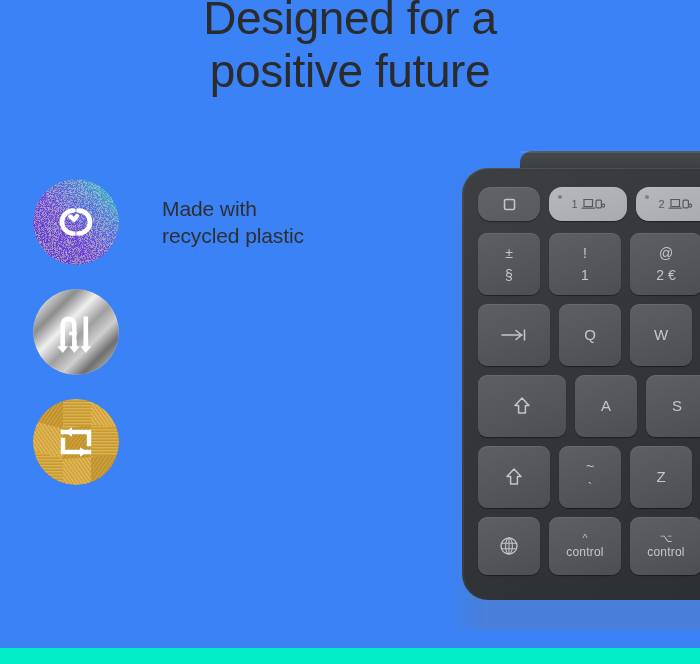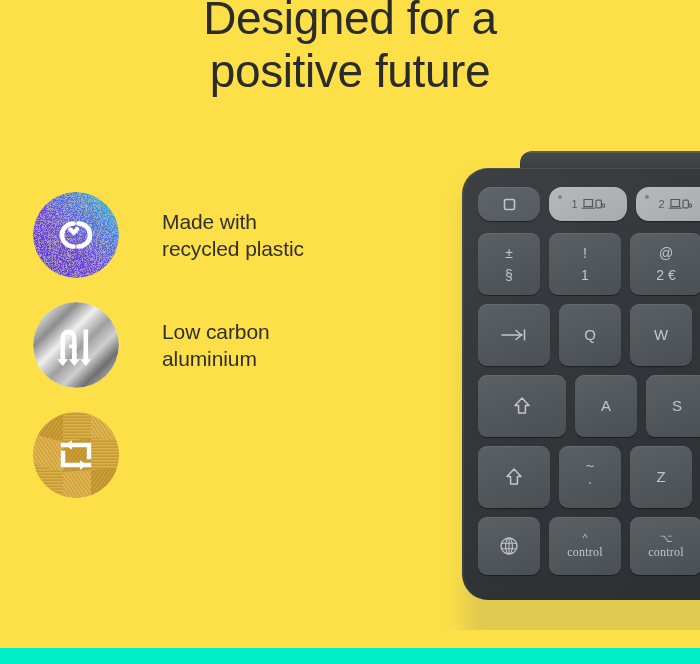--- a/index.html
+++ b/index.html
@@ -11,21 +11,21 @@
     height: 664px;
     overflow: hidden;
     background: #ececec;
     font-family: "Liberation Sans", sans-serif;
     position: relative;
   }
 
   #page {
     position: absolute;
     inset: 0;
-    background: #fde047;
+    background: #3b82f6;
     overflow: hidden;
   }
 
   
   .headline {
     position: absolute;
     left: 0;
     top: -8px;
     width: 700px;
     text-align: center;
@@ -34,21 +34,21 @@
     line-height: 53px;
     letter-spacing: -0.4px;
     font-weight: 400;
     white-space: pre-line;
   }
 
   
   .features {
     position: absolute;
     left: 30px;
-    top: 190px;
+    top: 177px;
     width: 400px;
   }
   .feature-row {
     position: relative;
     height: 110px;
   }
   .feature-badge {
     position: absolute;
     left: 3px;
     top: 2px;
@@ -152,21 +152,20 @@
   }
   .key .glyph-top {
     font-size: 11px;
     line-height: 1;
     margin-bottom: 1px;
     color: #b9bdc0;
   }
   .key .word {
     font-size: 12px;
     letter-spacing: 0.2px;
-    font-family: Liberation Serif, serif;
   }
   .key .stack {
     display: flex;
     flex-direction: column;
     align-items: center;
     gap: 1px;
   }
   .key svg { display: block; }
   .led {
     position: absolute;
@@ -265,22 +264,20 @@
             <path d="M27.5 52 V35.5 a8 8 0 0 1 16 0 V52 h-4.4 V35.8 a3.6 3.6 0 0 0 -7.2 0 V52 z"></path>
             <path d="M27.3 51 h4.8 v6.2 h3.1 L29.7 64 l-5.5 -6.8 h3.1 z"></path>
             <path d="M39.0 51 h4.8 v6.2 h3.1 L41.4 64 l-5.5 -6.8 h3.1 z"></path>
             <rect x="36.2" y="42.6" width="7.6" height="3.6"></rect>
 
             <rect x="50.5" y="27.5" width="4.6" height="24"></rect>
             <path d="M50.4 51 h4.8 v6.2 h3.1 L52.8 64 l-5.5 -6.8 h3.1 z"></path>
           </g>
         </svg>
       </div>
-      <div class="feature-text">Low carbon
-aluminium</div>
     </div>
 
     <div class="feature-row">
       <div class="feature-badge">
         <svg class="badge-svg" viewBox="0 0 86 86" xmlns="http://www.w3.org/2000/svg">
           <defs>
             <linearGradient id="gPack" x1="0" y1="0" x2="1" y2="1">
               <stop offset="0%" stop-color="#D9AE49"></stop>
               <stop offset="55%" stop-color="#C59530"></stop>
               <stop offset="100%" stop-color="#AD7D22"></stop>

